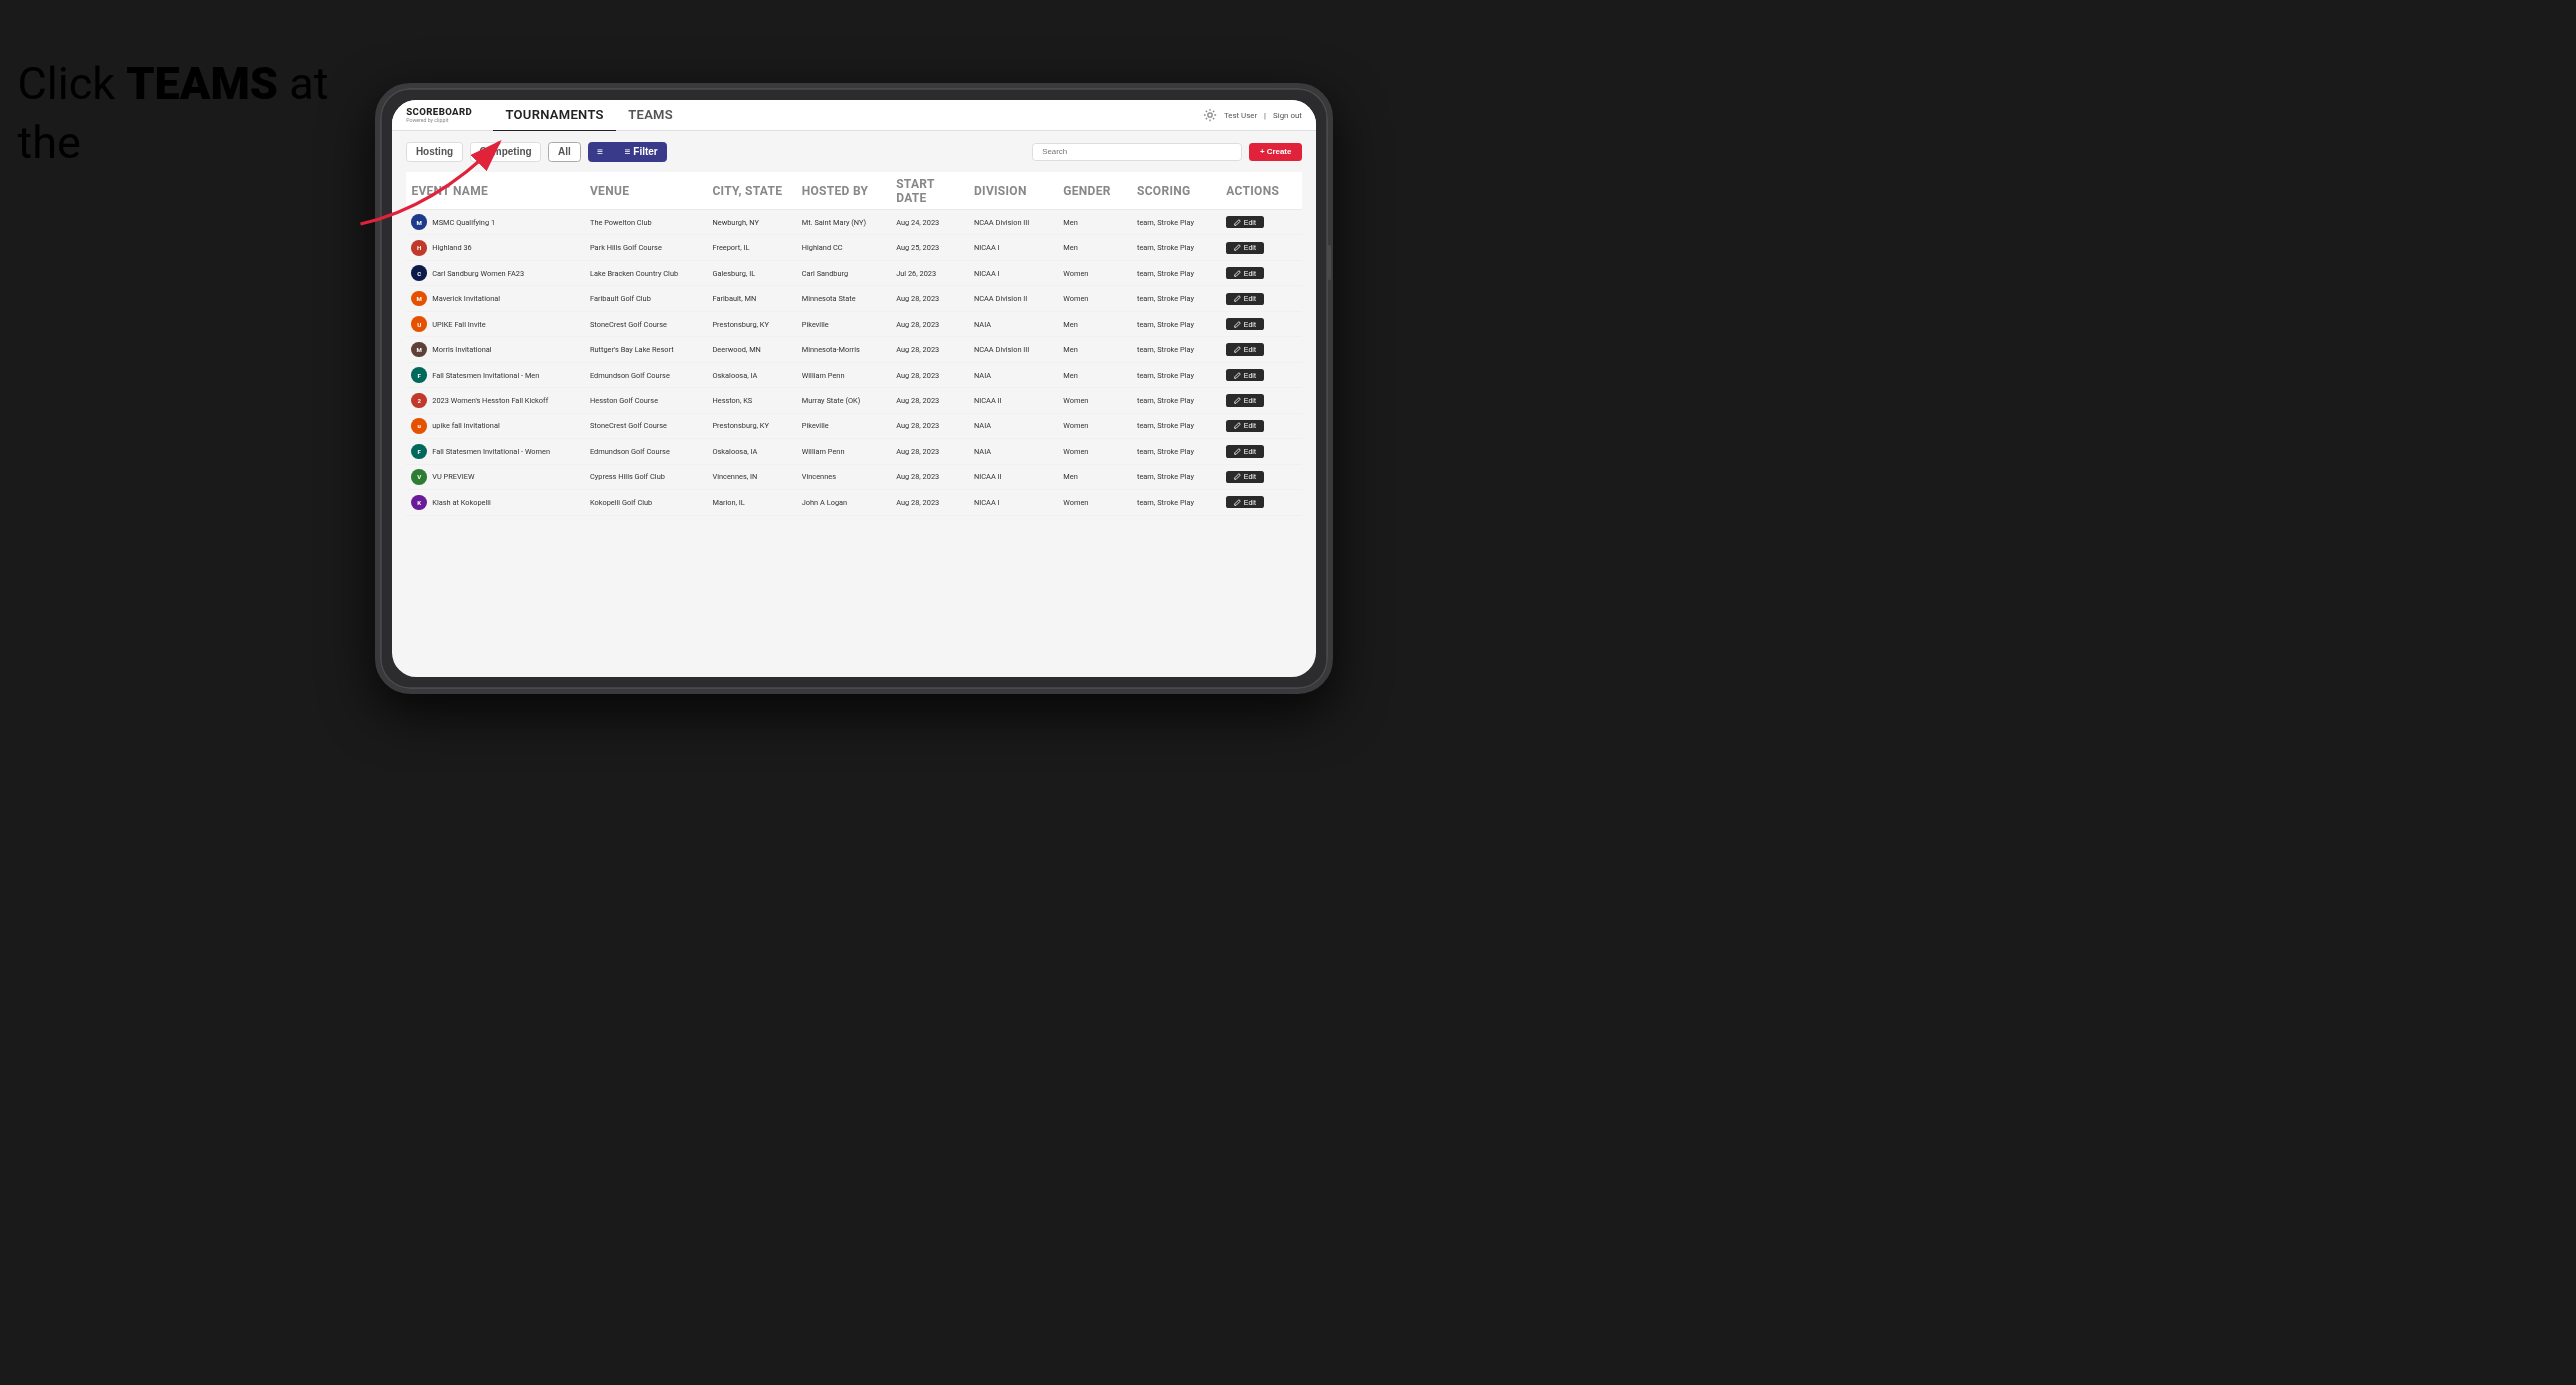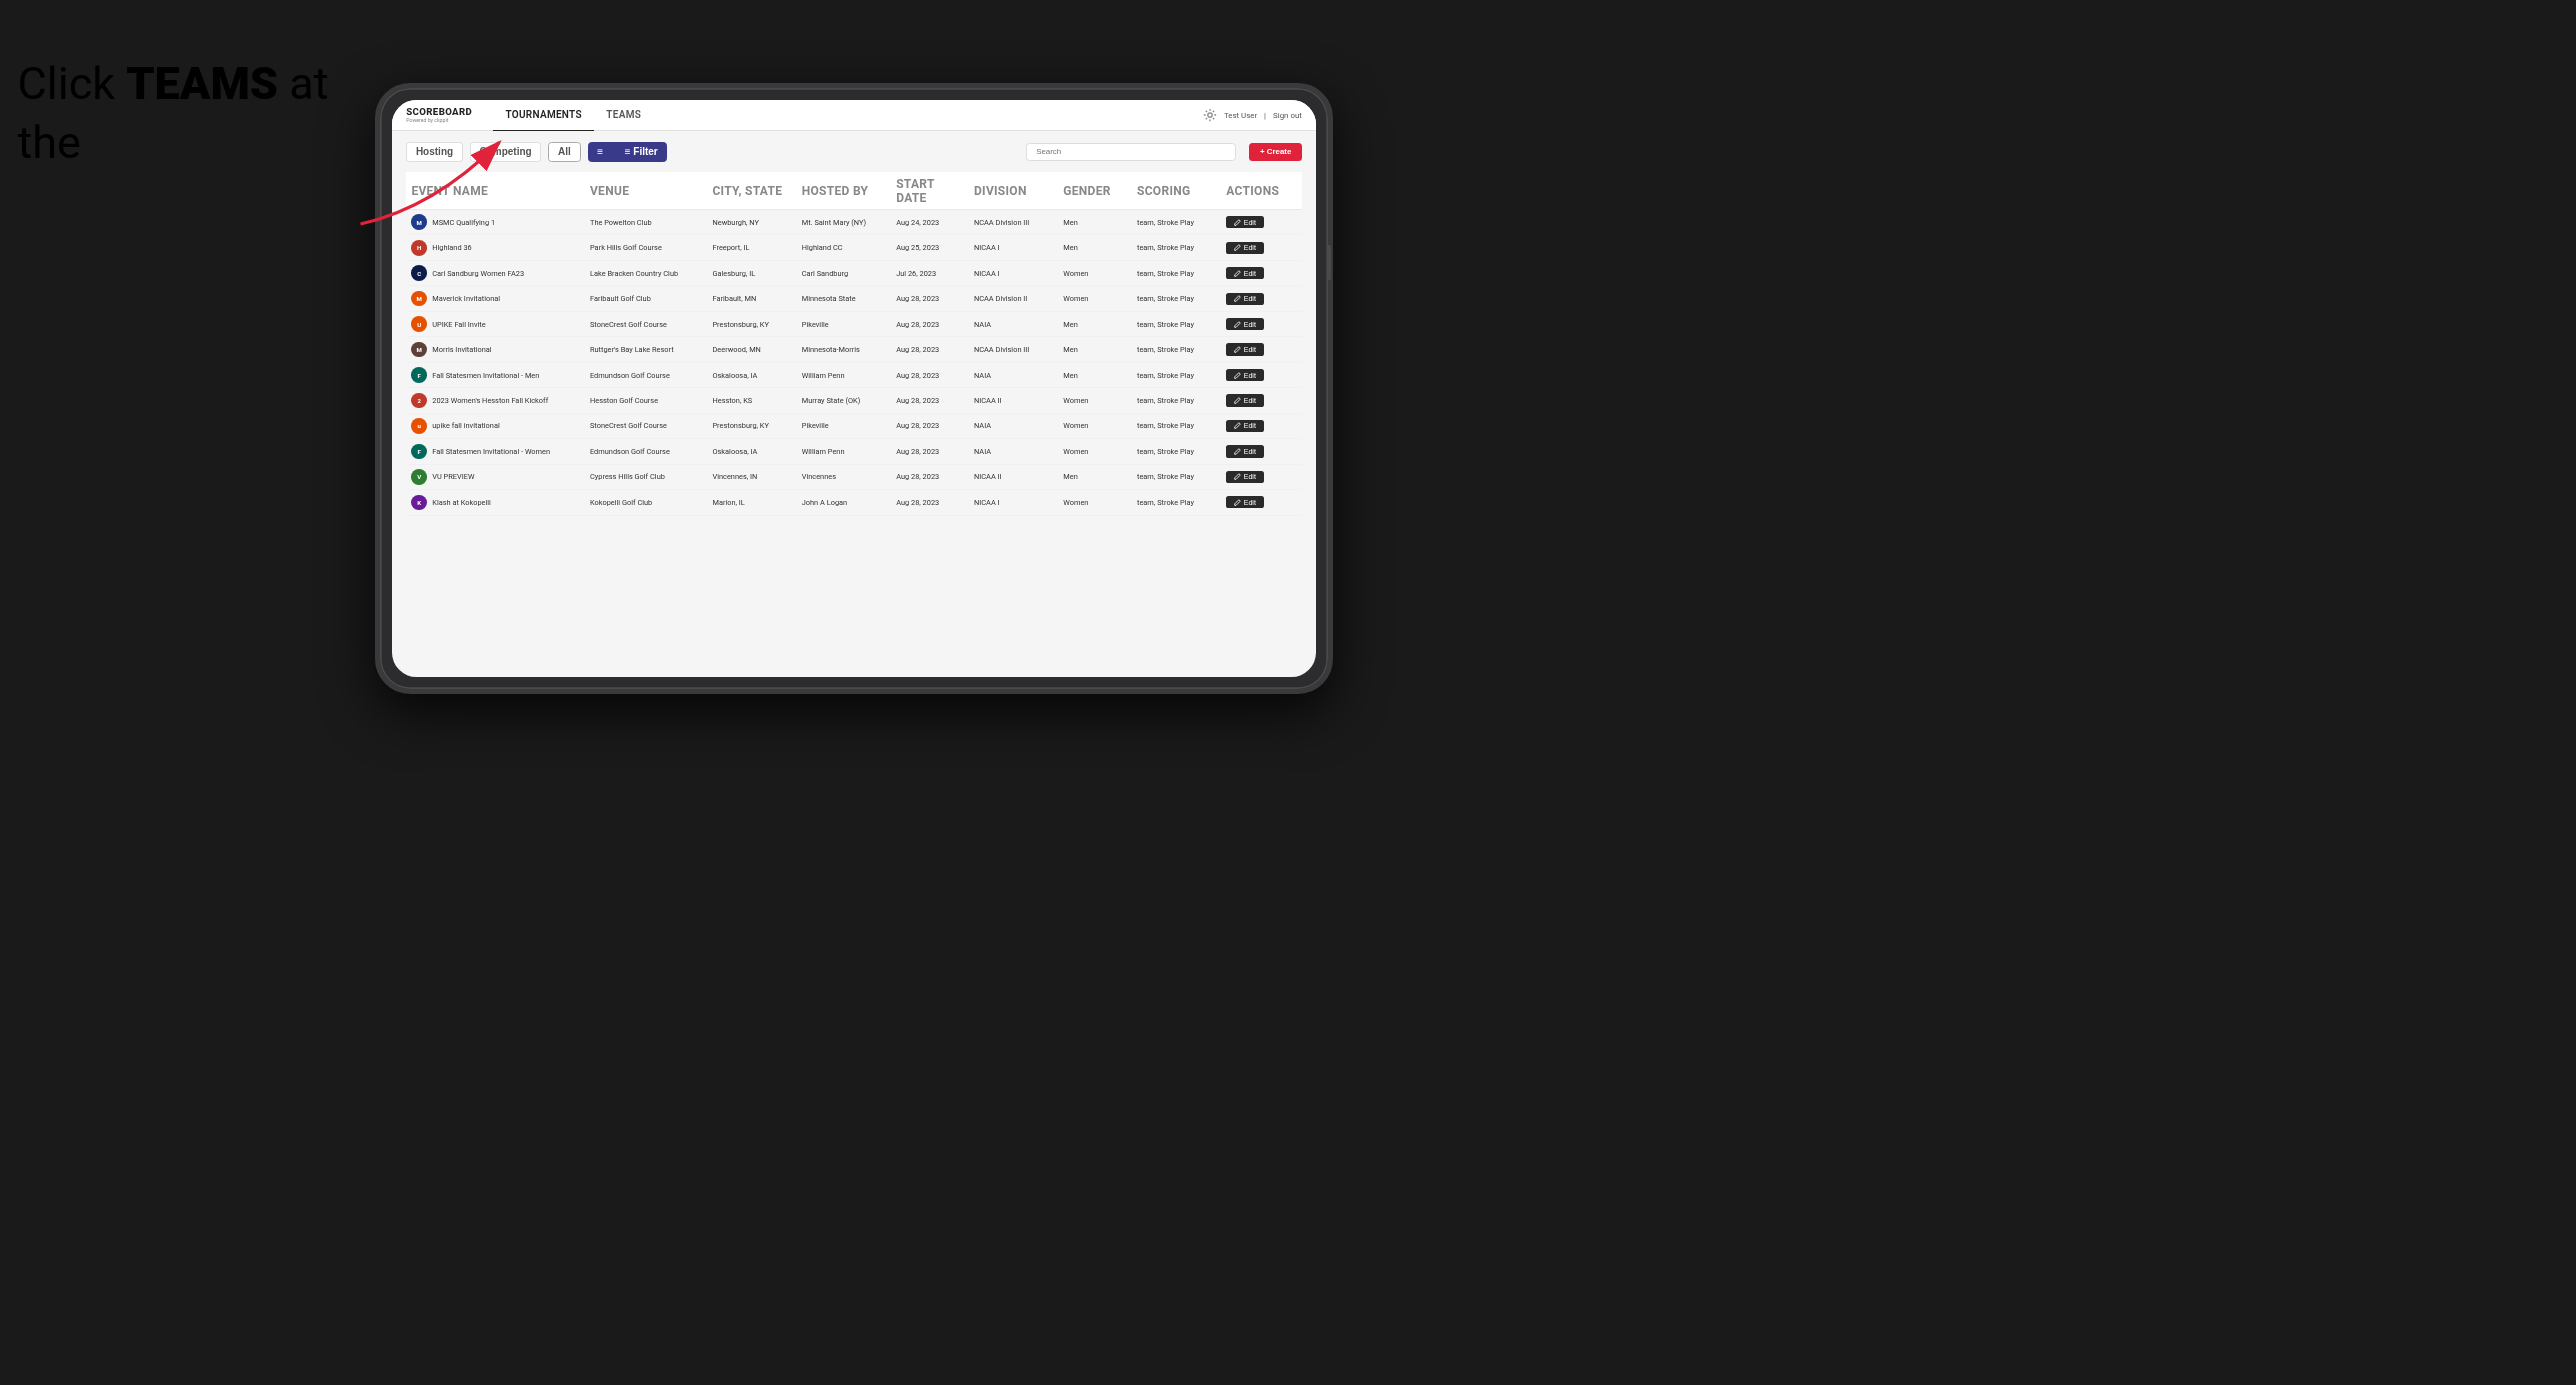--- a/index.html
+++ b/index.html
@@ -95,21 +95,21 @@
       align-items: center;
       height: 100%;
       gap: 0;
     }
 
     .nav-tab {
       padding: 0 12.2px;
       height: 31px;
       display: flex;
       align-items: center;
-      font-size: 10px;
+      font-size: 13px;
       font-weight: 600;
       color: #555;
       cursor: pointer;
       border-bottom: 1.7px solid transparent;
       letter-spacing: 0.3px;
     }
 
     .nav-tab.active {
       color: #222;
       border-bottom: 1.7px solid #222;
@@ -188,21 +188,20 @@
       color: #fff;
       border: none;
       padding: 4.4px 10.5px;
       border-radius: 3.5px;
       font-size: 7.9px;
       font-weight: 600;
       cursor: pointer;
       display: flex;
       align-items: center;
       gap: 2.6px;
-      margin-left: 6px;
     }
 
     
     .tournament-table {
       width: 100%;
       border-collapse: collapse;
       font-size: 7.4px;
     }
 
     .tournament-table th {

